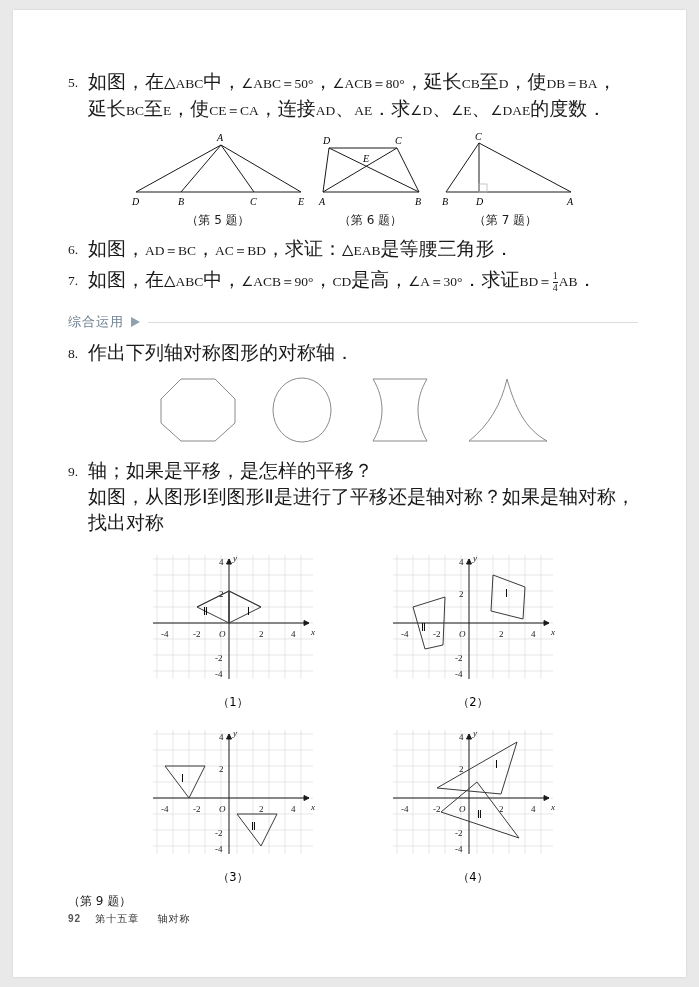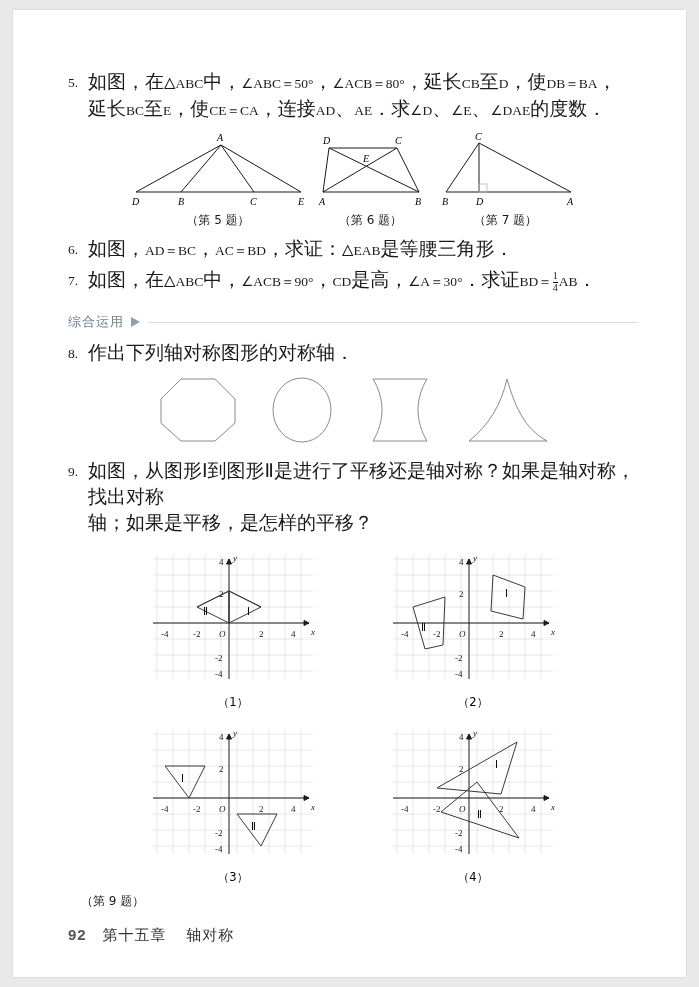--- a/index.html
+++ b/index.html
@@ -98,23 +98,23 @@
   }
   .section-head .rule {
     flex: 1 1 auto;
     height: 1px;
     background: #d8dde1;
     margin-left: 8px;
   }
   .footer {
     position: absolute;
     left: 55px;
-    bottom: 32px;
+    bottom: 51px;
     font-family: "DejaVu Sans", sans-serif;
-    font-size: 15px;
+    font-size: 10px;
     color: #333;
     letter-spacing: 1px;
   }
   .footer .pg {
     font-family: "Liberation Sans", sans-serif;
     font-weight: bold;
     color: #555;
     margin-right: 10px;
   }
   .footer .chap { margin-right: 14px; }
@@ -250,22 +250,22 @@
         <path d="M10 6 L64 6 C52 26 52 48 64 68 L10 68 C22 48 22 26 10 6 Z" fill="none" stroke="#8a8a8a" stroke-width="1"></path>
       </svg>
       <svg width="88" height="74" viewBox="0 0 88 74">
         <path d="M44 6 C52 34 62 56 84 68 L6 68 C26 52 38 32 44 6 Z" fill="none" stroke="#8a8a8a" stroke-width="1"></path>
       </svg>
     </div>
 
     <div class="prob" style="margin-top:12px;">
       <div class="num">9.</div>
       <div class="body">
+        <div class="zh">轴；如果是平移，是怎样的平移？</div>
         <div class="zh">如图，从图形Ⅰ到图形Ⅱ是进行了平移还是轴对称？如果是轴对称，找出对称</div>
-        <div class="zh">轴；如果是平移，是怎样的平移？</div>
       </div>
     </div>
 
     <div class="gridwrap">
 
       <div>
         <svg width="200" height="150" viewBox="0 0 200 150">
           <g stroke="#d6d6d6" stroke-width="0.6">
             <path d="M20 14 H180 M20 30 H180 M20 46 H180 M20 62 H180 M20 78 H180 M20 94 H180 M20 110 H180 M20 126 H180"></path>
             <path d="M24 10 V134 M40 10 V134 M56 10 V134 M72 10 V134 M88 10 V134 M104 10 V134 M120 10 V134 M136 10 V134 M152 10 V134 M168 10 V134"></path>
@@ -399,21 +399,21 @@
             <text x="178" y="90" font-style="italic">x</text>
             <text x="100" y="16" font-style="italic">y</text>
           </g>
           <text x="122" y="48" font-family="DejaVu Sans, sans-serif" font-size="10">Ⅰ</text>
           <text x="104" y="98" font-family="DejaVu Sans, sans-serif" font-size="10">Ⅱ</text>
         </svg>
         <div class="grid-cap">（4）</div>
       </div>
     </div>
 
-    <div class="cap" style="margin-top:8px;margin-left:13px;">（第 9 题）</div>
+    <div class="cap" style="margin-top:8px;">（第 9 题）</div>
   </div>
 
   <div class="footer">
     <span class="pg">92</span>
     <span class="chap">第十五章</span>
     <span>轴对称</span>
   </div>
 </div>
 
 </body></html>

